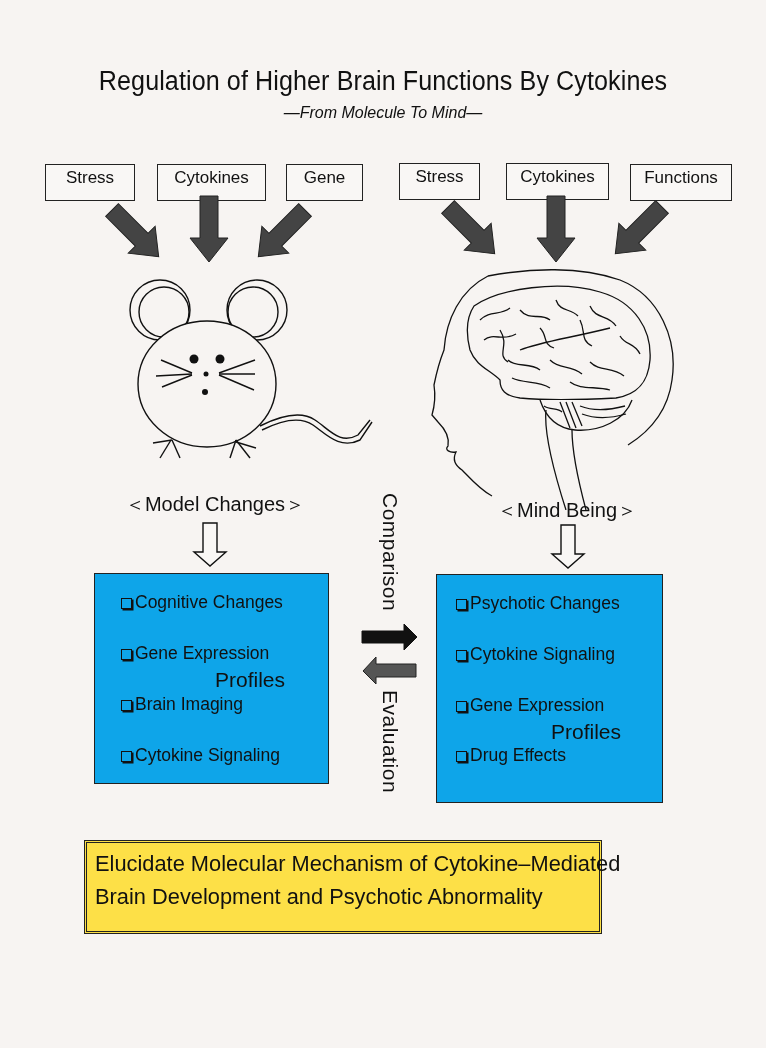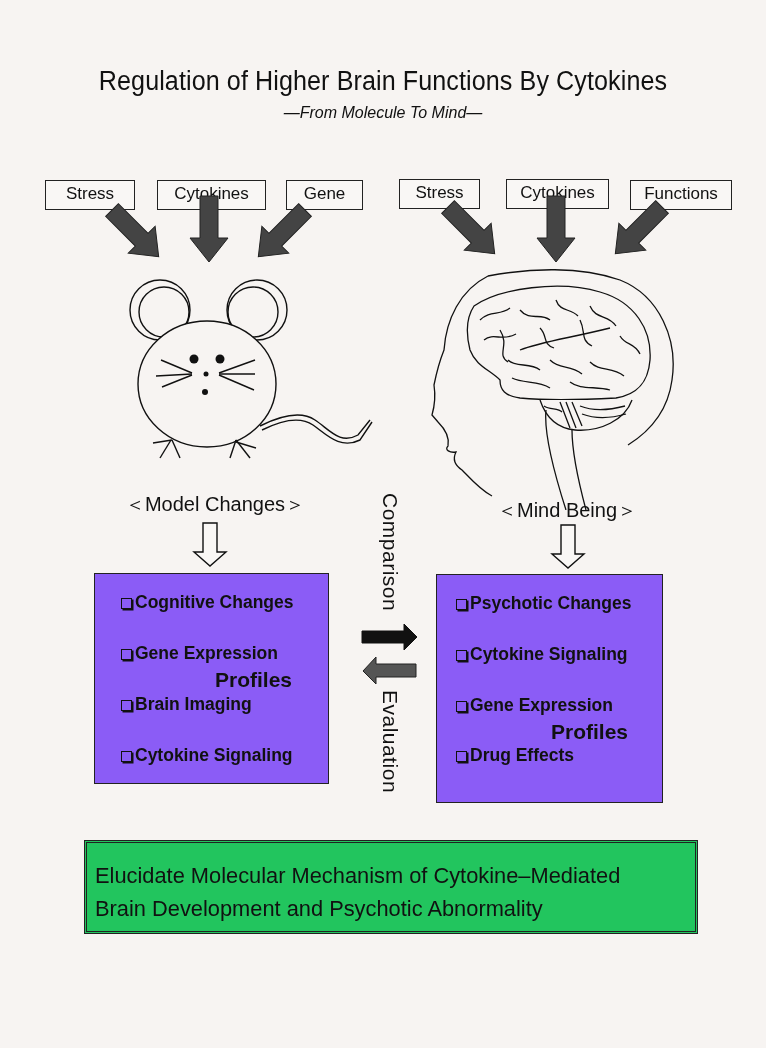--- a/index.html
+++ b/index.html
@@ -13,42 +13,41 @@
   .title {
     left: 0; width: 766px; top: 66px; text-align: center;
     font-size: 27px; letter-spacing: 0.1px; transform: scaleX(0.93); transform-origin: center;
   }
   .subtitle {
     left: 0; width: 766px; top: 104px; text-align: center;
     font-size: 16px; font-style: italic;
   }
   .input-box {
     border: 1.5px solid #222; background: #f9f7f5;
-    font-size: 17px; height: 30px; line-height: 26px; text-align: center;
+    font-size: 17px; height: 37px; line-height: 26px; text-align: center;
     box-sizing: border-box;
-    margin-top: 16px;
   }
   .label-bracket { font-size: 20px; text-align: center; }
   .list-box {
-    border: 1.5px solid #222; box-sizing: border-box; background: #8b5cf6; font-weight: bold;
+    border: 1.5px solid #222; box-sizing: border-box; background: #0ea5e9;
   }
   .list-item { position: absolute; font-size: 17.5px; white-space: nowrap; }
   .list-item .cb {
     display: inline-block; width: 11px; height: 11px; border: 1.5px solid #111;
     box-shadow: 1.5px 1.5px 0 #111; margin-right: 3px; vertical-align: -1px;
     box-sizing: border-box;
   }
   .list-sub { position: absolute; font-size: 21px; }
   .vert-text {
     font-size: 21px; writing-mode: vertical-rl; letter-spacing: 0.5px;
   }
   .conclusion {
-    left: 84px; top: 840px; width: 614px; height: 94px;
-    border: 3px double #222; box-sizing: border-box; background: #22c55e;
-    padding: 16px 0 0 8px;
+    left: 84px; top: 840px; width: 518px; height: 94px;
+    border: 3px double #222; box-sizing: border-box; background: #fde047;
+    padding: 4px 0 0 8px;
   }
   .conclusion div { font-size: 22.5px; line-height: 33px; white-space: nowrap; transform: scaleX(0.97); transform-origin: left; }
 </style>
 </head>
 <body>
 
 <div class="abs title">Regulation of Higher Brain Functions By Cytokines</div>
 <div class="abs subtitle">—From Molecule To Mind—</div>
 
 <div class="abs input-box" style="left:45px;top:164px;width:90px;">Stress</div>

